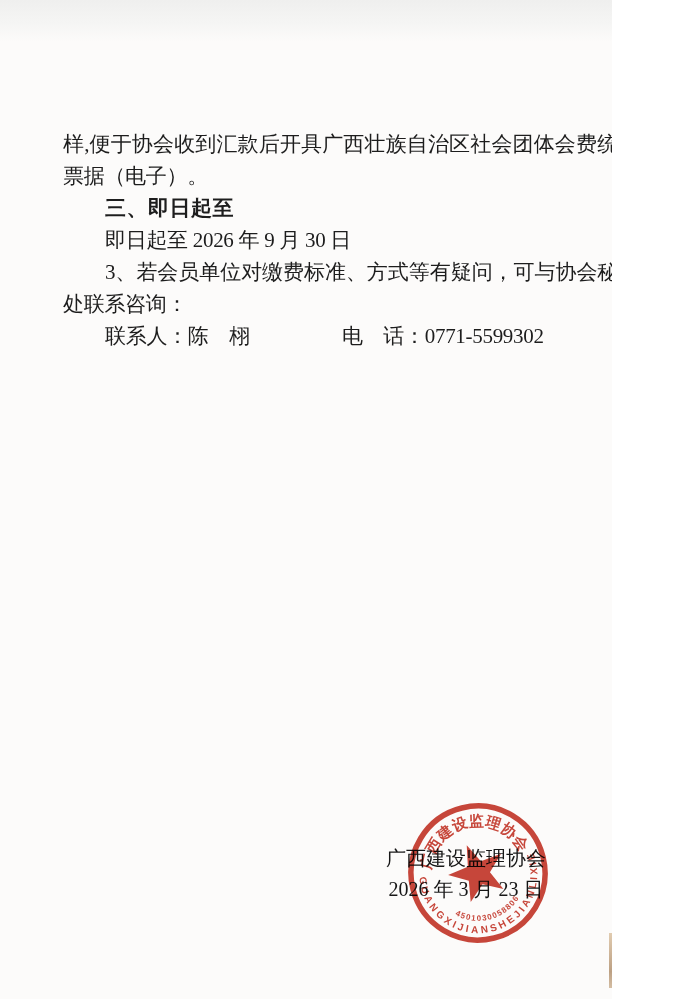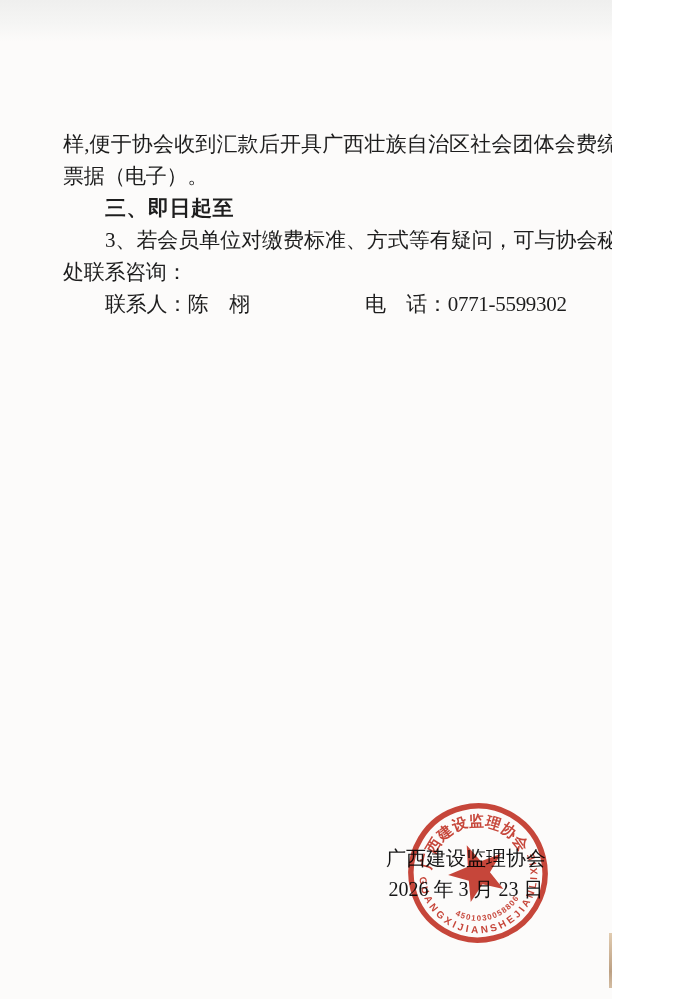--- a/index.html
+++ b/index.html
@@ -18,21 +18,21 @@
     text-justify:inter-character; letter-spacing:-0.3px;
   }
   .content p { margin:0; }
   .indent { text-indent:2em; }
   .heading {
     font-family:"Liberation Sans", sans-serif; font-weight:700;
     text-indent:2em; letter-spacing:0.5px;
   }
   .email { font-weight:700; text-decoration:underline; }
   .contact-line { text-indent:2em; text-align:left; }
-  .phone-group { margin-left:115px;text-align:center; }
+  .phone-group { margin-left:92px;text-align:center; }
   .attachment { margin-top:36px; text-indent:2em; text-align:left; }
   .signature {
     position:absolute; left:379px; top:843px; width:174px;
     text-align:center; font-size:20px; line-height:31px; color:#161616;
   }
   .seal {
     position:absolute; left:404px; top:799px; width:148px; height:148px;
     mix-blend-mode:multiply; opacity:0.92;
   }
   .seal text { font-family:"Liberation Sans", sans-serif; }
@@ -44,20 +44,21 @@
 </style>
 </head>
 <body>
 
 <div class="page">
   <div class="top-shade"></div>
 
   <div class="content">
     <p>样,便于协会收到汇款后开具广西壮族自治区社会团体会费统一票据（电子）。</p>
     <p class="heading">三、即日起至</p>
+    <p class="indent">即日起至 2026 年 9 月 30 日</p>
     <p class="indent">3、若会员单位对缴费标准、方式等有疑问，可与协会秘书处联系咨询：</p>
     <p class="contact-line"><span>联系人：</span><span>陈　栩</span><span class="phone-group"><span>电　话：</span><span>0771-5599302</span></span></p>
   </div>
 
   <div class="signature">
     <div>广西建设监理协会</div>
     <div>2026 年 3 月 23 日</div>
   </div>
 
   <svg class="seal" viewBox="0 0 148 148">

